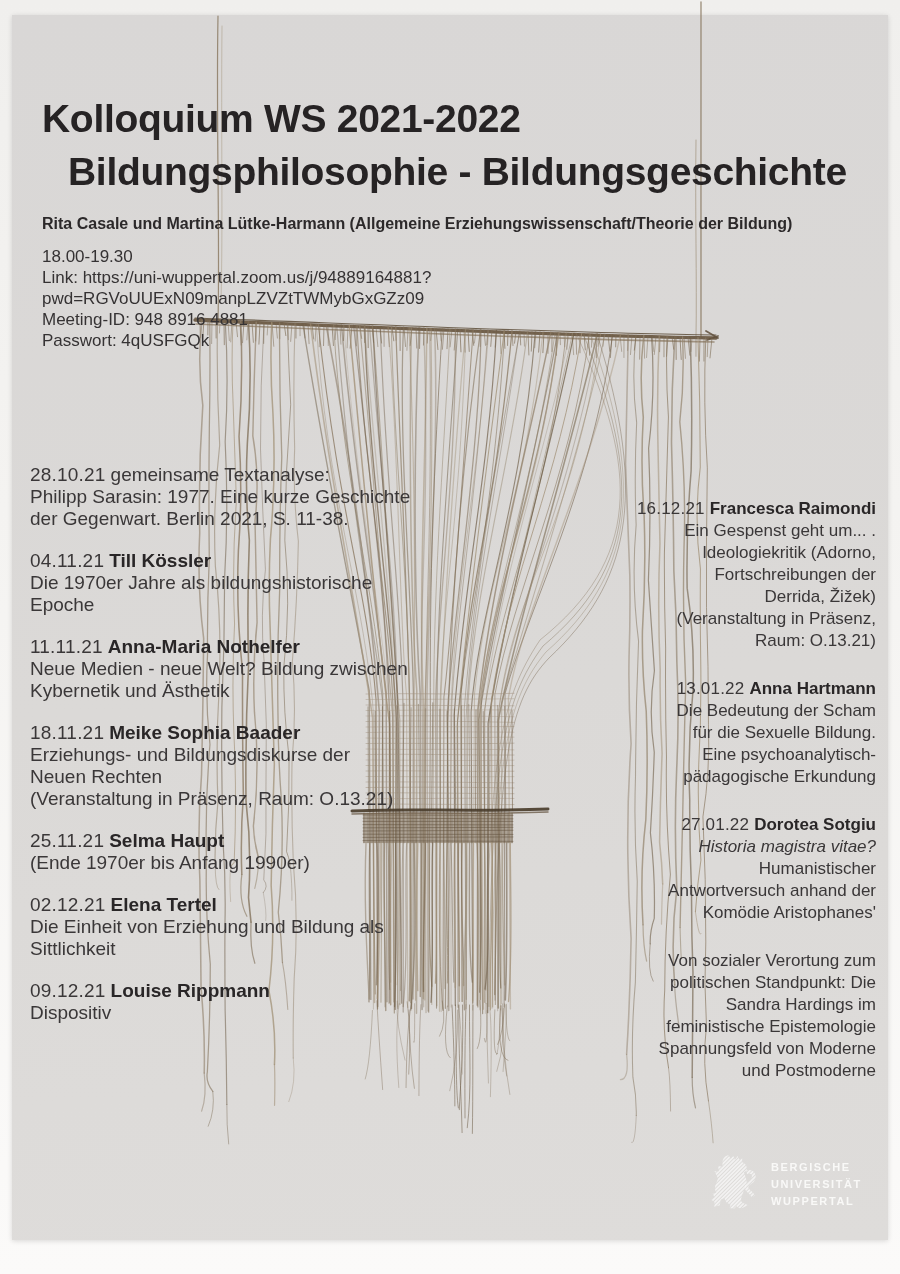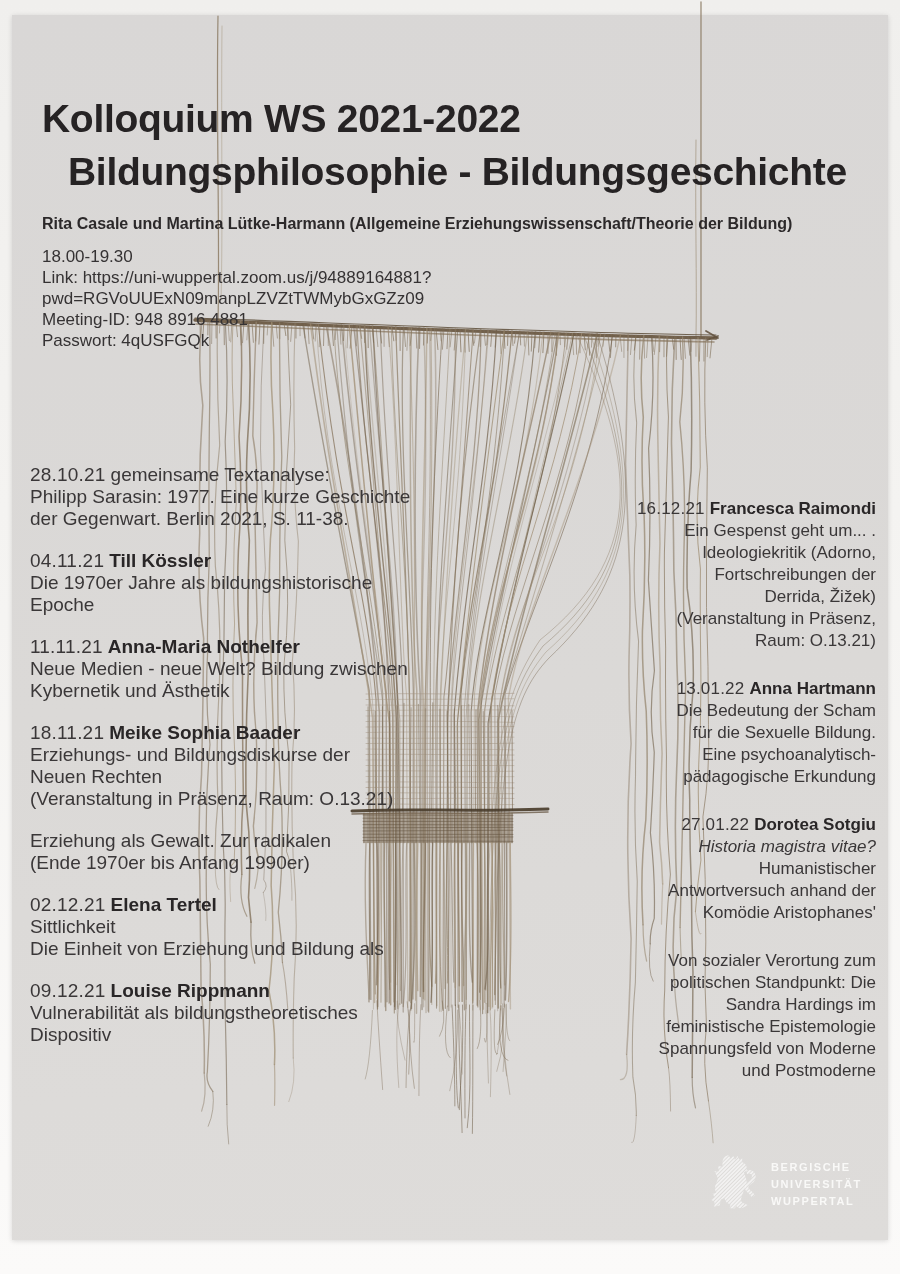--- a/index.html
+++ b/index.html
@@ -491,31 +491,30 @@
         <div class="eline">Neue Medien - neue Welt? Bildung zwischen</div>
         <div class="eline">Kybernetik und Ästhetik</div>
       </div>
       <div class="levent">
         <div class="eline"><span class="edate">18.11.21</span><span class="espeaker">Meike Sophia Baader</span></div>
         <div class="eline">Erziehungs- und Bildungsdiskurse der</div>
         <div class="eline">Neuen Rechten</div>
         <div class="eline">(Veranstaltung in Präsenz, Raum: O.13.21)</div>
       </div>
       <div class="levent">
-        <div class="eline">Erziehung als Gewalt. Zur radikalen</div>
+        <div class="eline"><span class="edate">25.11.21</span><span class="espeaker">Selma Haupt</span></div>
         <div class="eline">(Ende 1970er bis Anfang 1990er)</div>
       </div>
       <div class="levent">
         <div class="eline"><span class="edate">02.12.21</span><span class="espeaker">Elena Tertel</span></div>
+        <div class="eline">Die Einheit von Erziehung und Bildung als</div>
         <div class="eline">Sittlichkeit</div>
-        <div class="eline">Die Einheit von Erziehung und Bildung als</div>
       </div>
       <div class="levent">
         <div class="eline"><span class="edate">09.12.21</span><span class="espeaker">Louise Rippmann</span></div>
-        <div class="eline">Vulnerabilität als bildungstheoretisches</div>
         <div class="eline">Dispositiv</div>
       </div>
     </div>
 
     <div class="col-right">
       <div class="revent">
         <div class="eline"><span class="edate">16.12.21</span><span class="espeaker">Francesca Raimondi</span></div>
         <div class="eline">Ein Gespenst geht um... .</div>
         <div class="eline">Ideologiekritik (Adorno,</div>
         <div class="eline">Fortschreibungen der</div>

